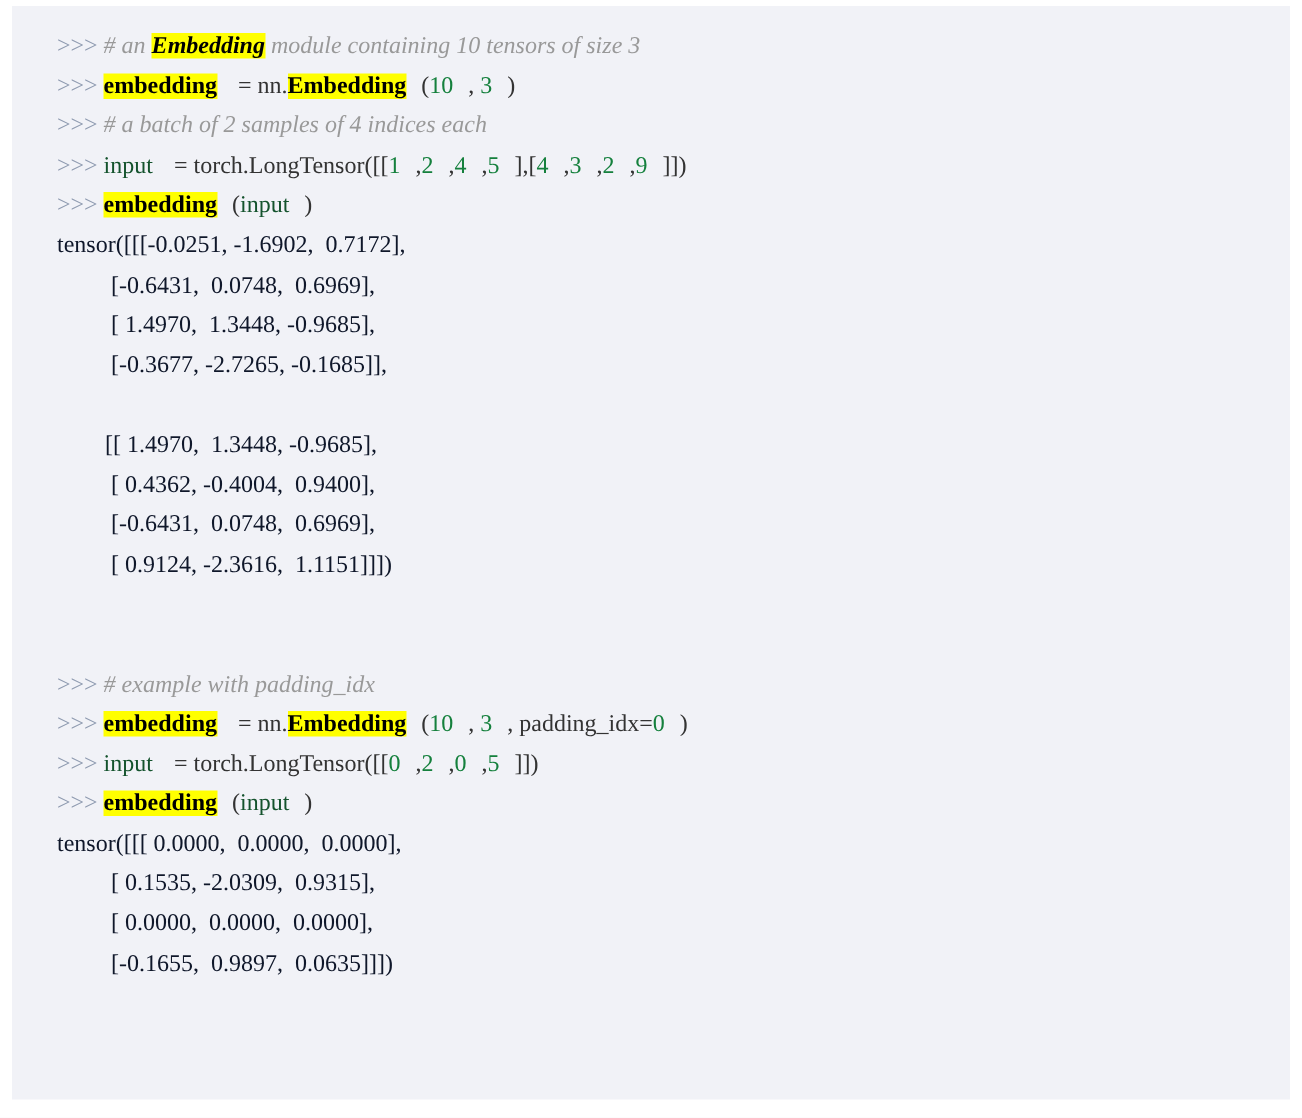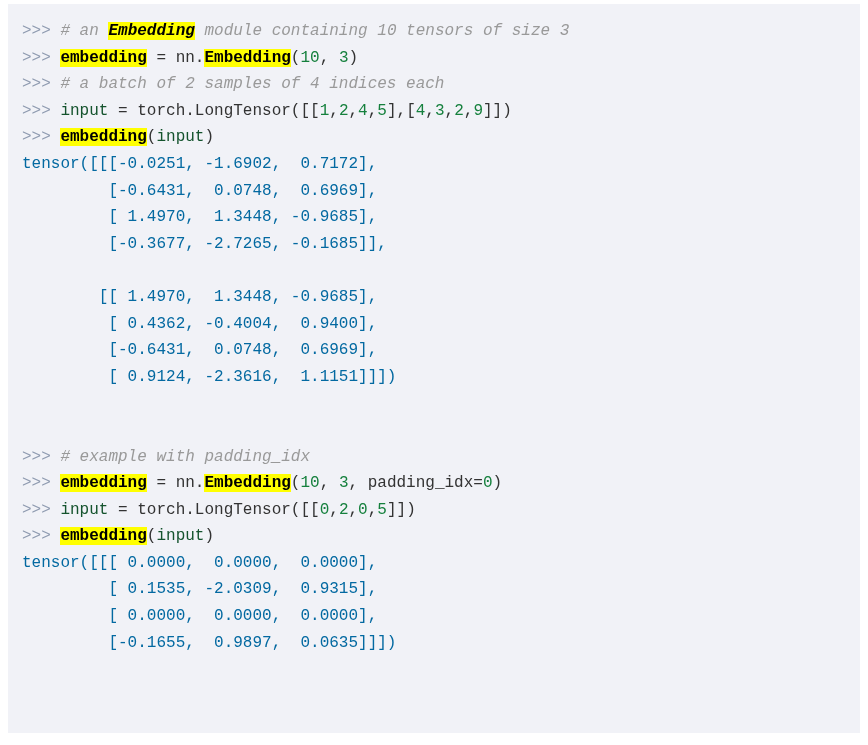--- a/index.html
+++ b/index.html
@@ -19,43 +19,43 @@
     left: 8px;
     top: 4px;
     width: 852px;
     height: 729px;
     background: #f1f2f7;
     box-sizing: border-box;
     padding: 14px 0 14px 0;
   }
 
   .code-area {
-    font-family: Liberation Mono, monospace;
+    font-family: Liberation Serif, serif;
     font-size: 16px;
     line-height: 26.6px;
     white-space: pre;
     color: #333333;
-    padding-left: 14px;
+    padding-left: 30px;
   }
 
   .line {
     white-space: pre;
     min-height: 26.6px;
   }
   .line.blank {
     min-height: 26.6px;
   }
 
   
   .prompt    { color: #8f9bb0; }
   .comment   { color: #999999; font-style: italic; }
-  .plain     { color: #333333; }
+  .plain     { color: #333333; margin-left: 10px; }
   .num       { color: #15803d; }
   .name      { color: #14532d; }
-  .output    { color: #0369a1; }
+  .output    { color: #0f172a; }
   .hl {
     background: #ffff00;
     color: #000000;
     font-weight: bold;
   }
   .hl.italic {
     font-style: italic;
   }
 </style>
 </head>

